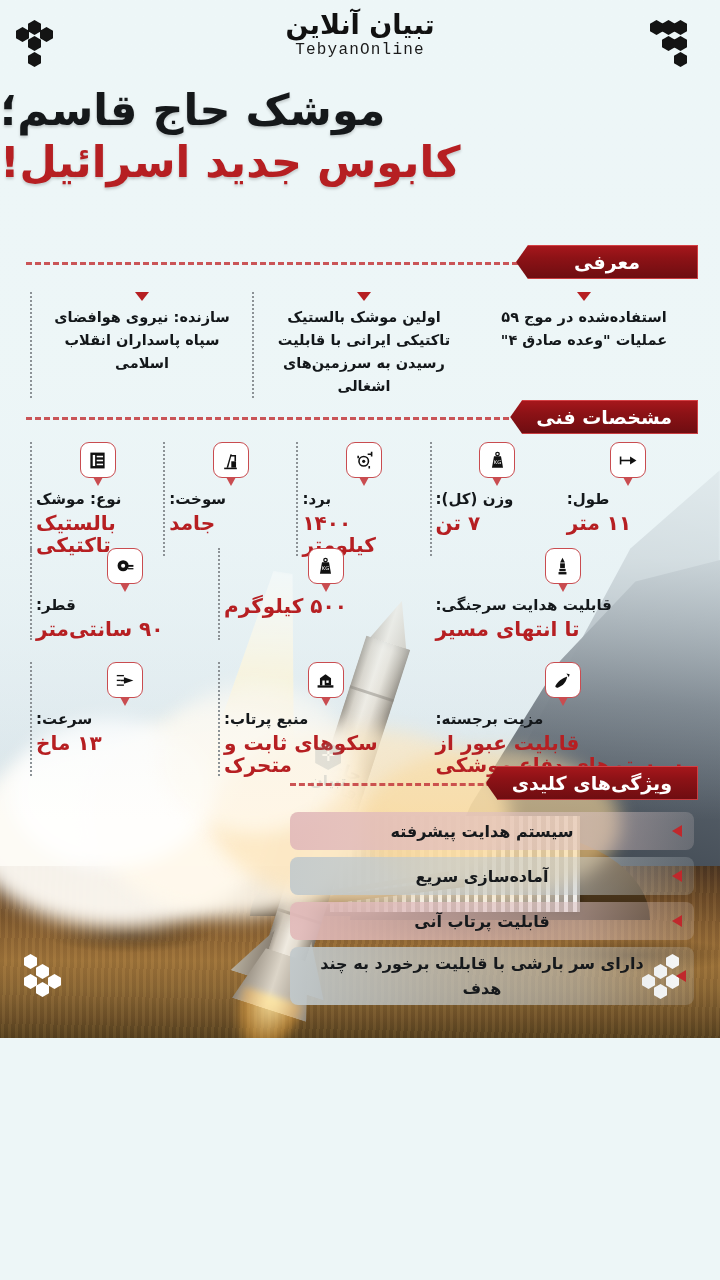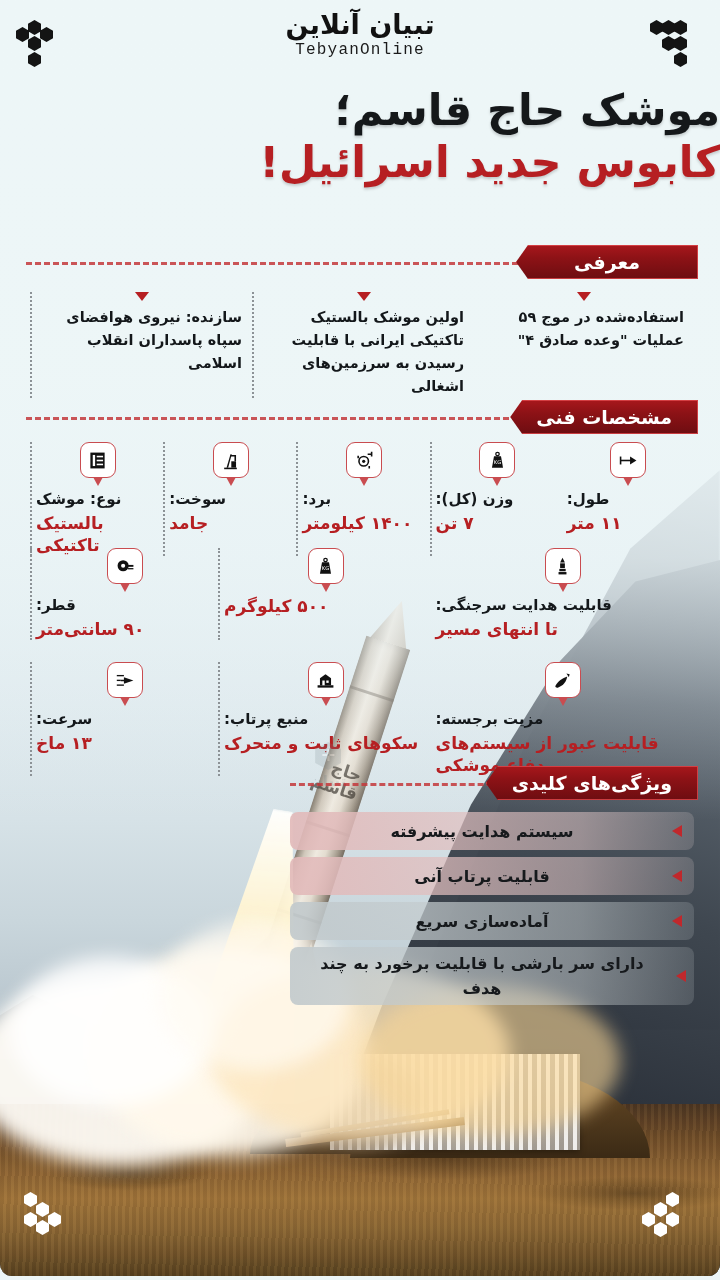--- a/index.html
+++ b/index.html
@@ -1,21 +1,21 @@
 <!DOCTYPE html>
 <html lang="fa" dir="rtl"><head>
 <meta charset="utf-8">
 <style>
   html,body{margin:0;padding:0;}
   body{
     width:720px;height:1280px;overflow:hidden;position:relative;
     font-family:"DejaVu Sans","Liberation Sans",sans-serif;
     background:#edf6f7;
   }
-  #page{position:absolute;inset:0;width:720px;height:1276px;overflow:hidden;border-radius:12px;}
+  #page{position:absolute;inset:0;width:720px;height:1038px;overflow:hidden;}
 
   
   .bg-sky{
     position:absolute;left:0;top:0;width:720px;height:1280px;
     background:
       linear-gradient(180deg,#eef7f8 0%,#e9f4f6 28%,#e4f0f3 44%,#dfeaee 55%,#d6e2e7 64%,#c9d6dc 72%,#b9c6ce 79%,#9aa7b0 86%,#6f7880 92%,#4a5058 100%);
   }
   
   .mountain-right{
     position:absolute;right:0;top:560px;width:470px;height:720px;
@@ -148,21 +148,21 @@
   .hex-dark i{background:#141414;}
   .hex-light i{background:#ffffff;}
   .tl{left:16px;top:18px;} .tr{right:16px;top:18px;}
   .bl{left:24px;bottom:34px;} .br{right:24px;bottom:34px;}
 
   
   .logo{position:absolute;left:0;right:0;top:10px;text-align:center;}
   .logo-fa{font-size:27px;font-weight:bold;color:#111;letter-spacing:-1px;line-height:30px;}
   .logo-en{font-family:Liberation Mono, monospace;
     font-size:16px;color:#1b1b1b;letter-spacing:1.2px;margin-top:1px;}
-  .title{position:absolute;left:0;right:0;top:84px;text-align:right;}
+  .title{position:absolute;left:0;right:0;top:84px;text-align:left;}
   .title-1{font-size:43px;font-weight:bold;color:#15181a;line-height:52px;
     text-shadow:0 2px 3px rgba(0,0,0,.18);}
   .title-2{font-size:43px;font-weight:bold;color:#b61f22;line-height:52px;
     text-shadow:0 2px 3px rgba(0,0,0,.18);}
 
   
   .sec{position:absolute;left:26px;right:22px;height:34px;text-align:center;}
   .sec-line{position:absolute;left:0;right:0;top:17px;height:0;
     border-top:3px dashed #c4393c;opacity:.85;}
   .badge{
@@ -173,21 +173,21 @@
     color:#fff;font-size:19px;font-weight:bold;
     box-shadow:0 1px 3px rgba(0,0,0,.3);
   }
   .badge::after{content:"";position:absolute;inset:0;
     border:1.5px solid #e04a4e;
     clip-path:polygon(12px 0,100% 0,100% 100%,12px 100%,0 50%);
     pointer-events:none;opacity:.8;}
 
   
   .intro{position:absolute;left:30px;right:26px;top:292px;display:flex;}
-  .intro-col{flex:1;text-align:right;position:relative;padding:0 10px;}
+  .intro-col{flex:1;text-align:center;position:relative;padding:0 10px;}
   .intro-col+.intro-col{border-left:2px dotted #8c9296;}
   .caret{width:0;height:0;margin:0 auto 5px;
     border-left:7px solid transparent;border-right:7px solid transparent;
     border-top:9px solid #b61f22;}
   .intro-txt{font-size:14.5px;line-height:23px;color:#13171a;font-weight:bold;}
 
   
   .specs{position:absolute;left:30px;right:26px;}
   .spec-row{display:flex;}
   .spec-cell{flex:1;text-align:left;position:relative;padding:0 4px;}
@@ -196,21 +196,21 @@
     width:34px;height:34px;margin:0 auto 11px;position:relative;
     background:#fff;border:1.6px solid #c94c50;border-radius:9px;
     display:flex;align-items:center;justify-content:center;
   }
   .ico::after{content:"";position:absolute;left:50%;bottom:-9px;
     margin-left:-5px;width:0;height:0;
     border-left:5px solid transparent;border-right:5px solid transparent;
     border-top:9px solid #c94c50;}
   .ico svg{display:block;}
   .sp-label{font-size:15px;font-weight:bold;color:#14181b;line-height:21px;}
-  .sp-value{font-size:17px;font-weight:bold;color:#b61f22;line-height:22px;margin-top:2px;}
+  .sp-value{font-size:20px;font-weight:bold;color:#b61f22;line-height:22px;margin-top:2px;}
 
   
   .feats{position:absolute;left:290px;right:26px;}
   .pill{
     position:relative;height:38px;margin-bottom:7px;border-radius:8px;
     display:flex;align-items:center;justify-content:center;padding:0 34px 0 14px;
     font-size:16px;font-weight:bold;color:#16191c;
   }
   .pill.tall{height:58px;line-height:25px;text-align:center;}
   .pill.pink{background:linear-gradient(90deg,rgba(226,186,186,.92),rgba(222,196,196,.55) 72%,rgba(220,206,206,.2));}
@@ -491,27 +491,27 @@
   <div class="sec" style="left:290px;top:766px">
     <div class="sec-line"></div>
     <div class="badge">ویژگی‌های کلیدی</div>
   </div>
 
   <div class="feats" style="top:812px">
     <div class="pill pink">
       <span class="tri"></span>
       <span>سیستم هدایت پیشرفته</span>
     </div>
+    <div class="pill gray">
+      <span class="tri"></span>
+      <span>آماده‌سازی سریع</span>
+    </div>
     <div class="pill pink">
       <span class="tri"></span>
       <span>قابلیت پرتاب آنی</span>
     </div>
-    <div class="pill gray">
-      <span class="tri"></span>
-      <span>آماده‌سازی سریع</span>
-    </div>
     <div class="pill gray tall">
       <span class="tri"></span>
       <span>دارای سر بارشی با قابلیت برخورد به چند هدف</span>
     </div>
   </div>
 
 </div>
 
 </body></html>

